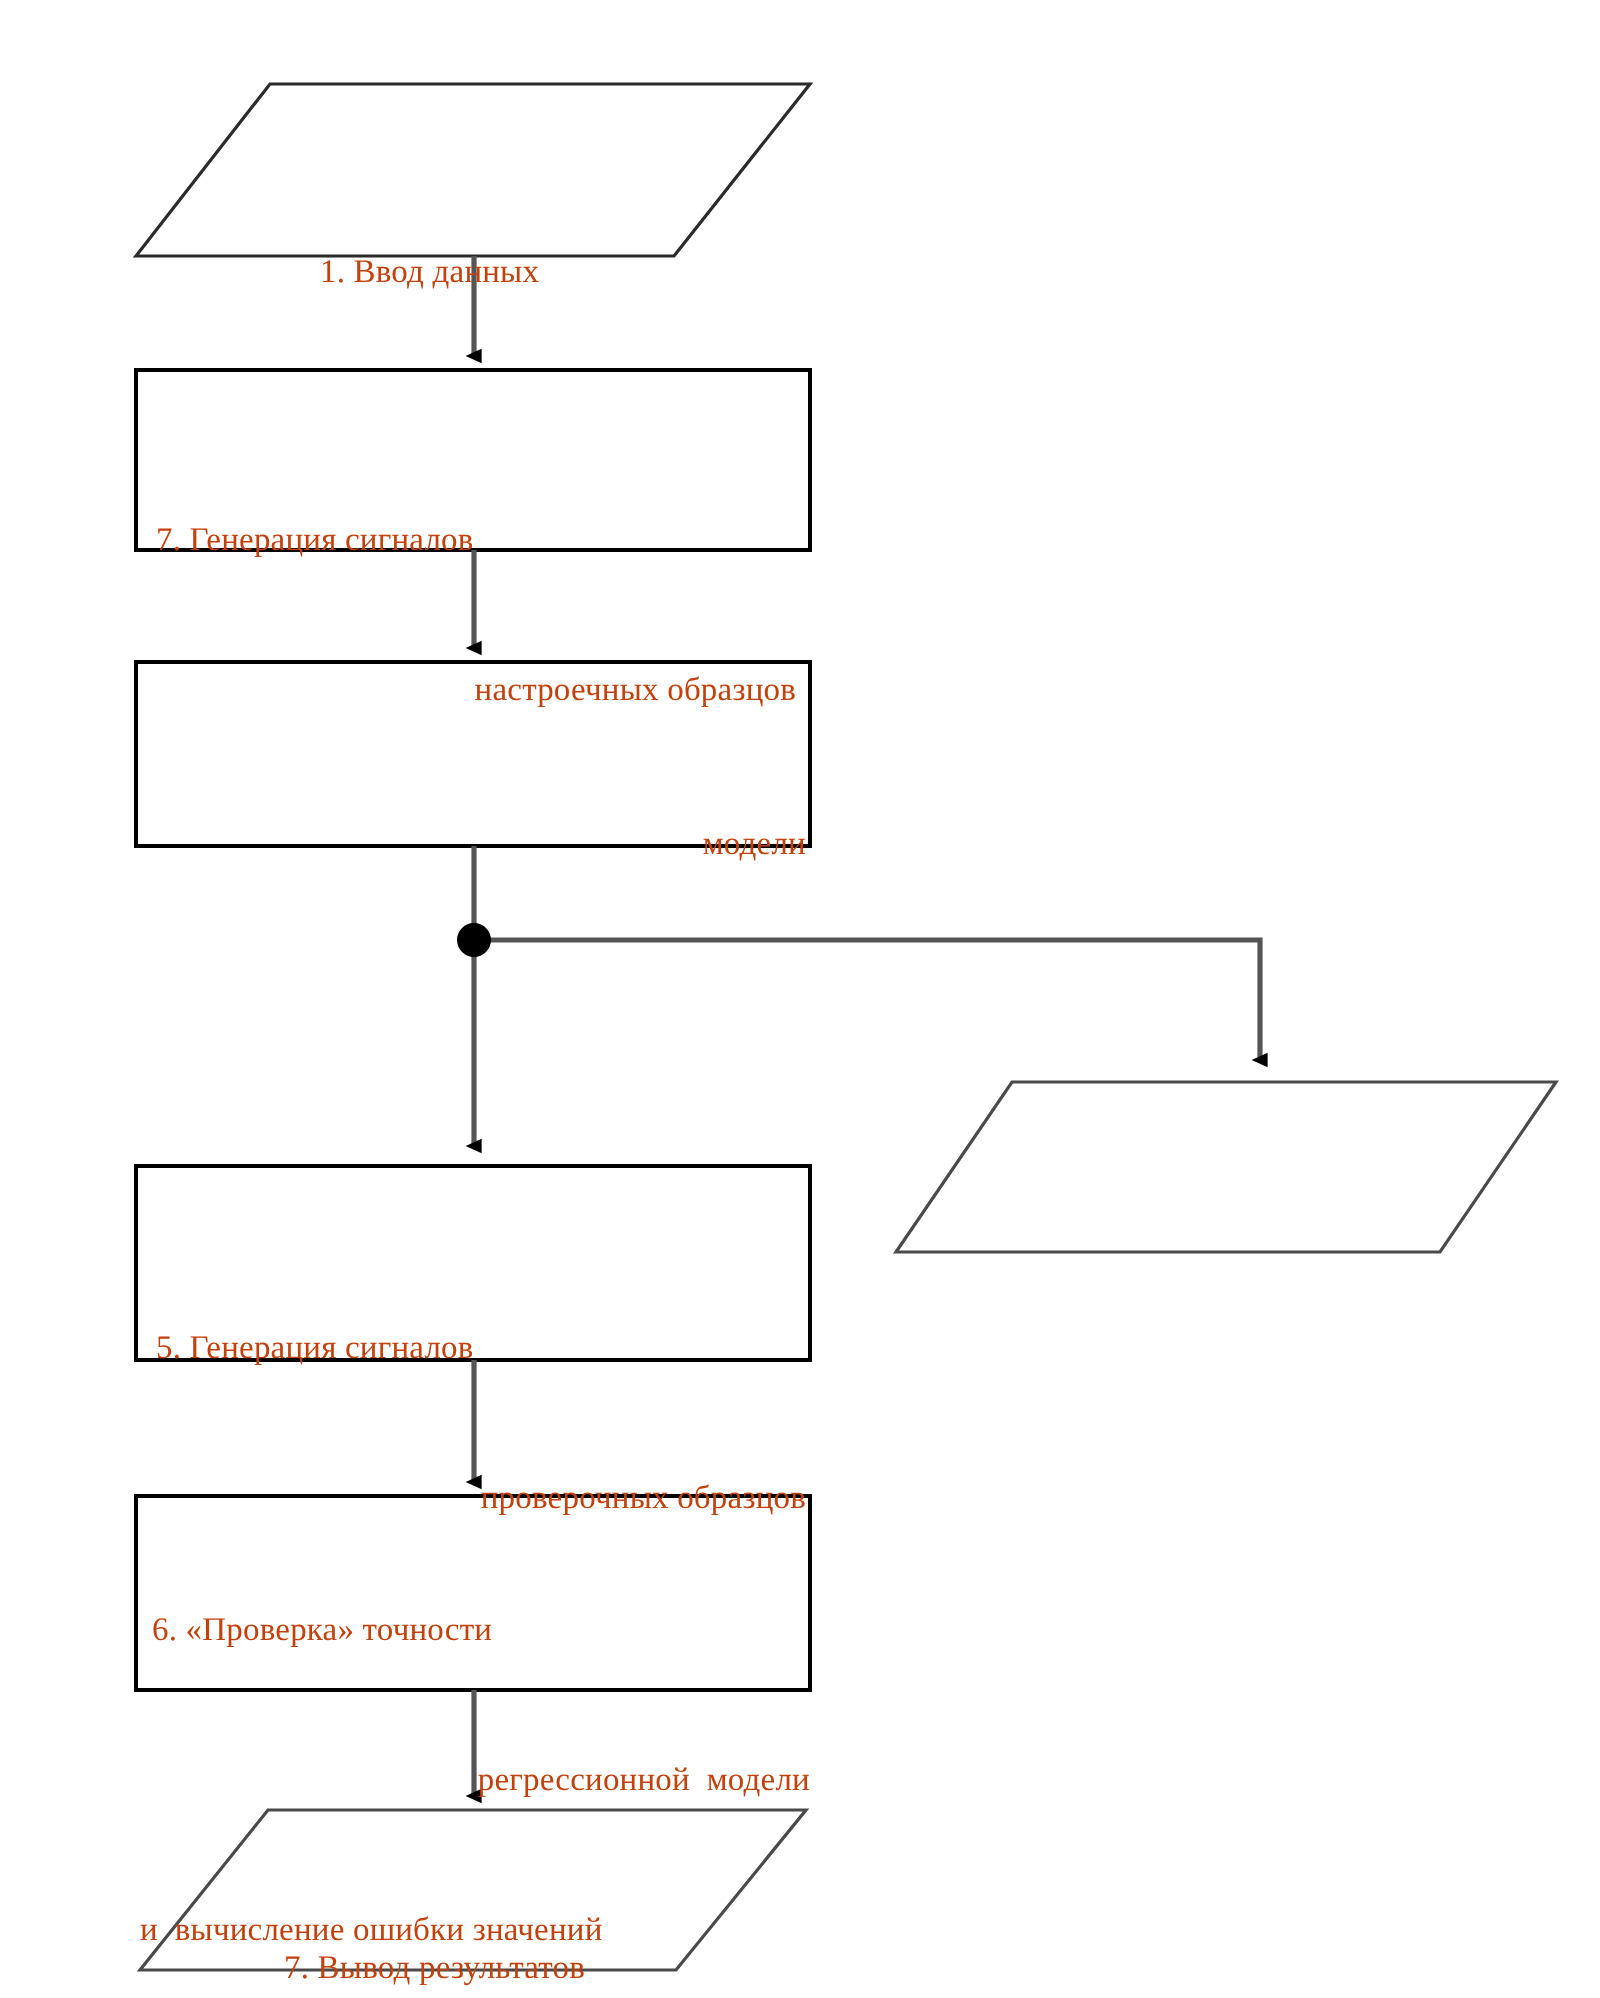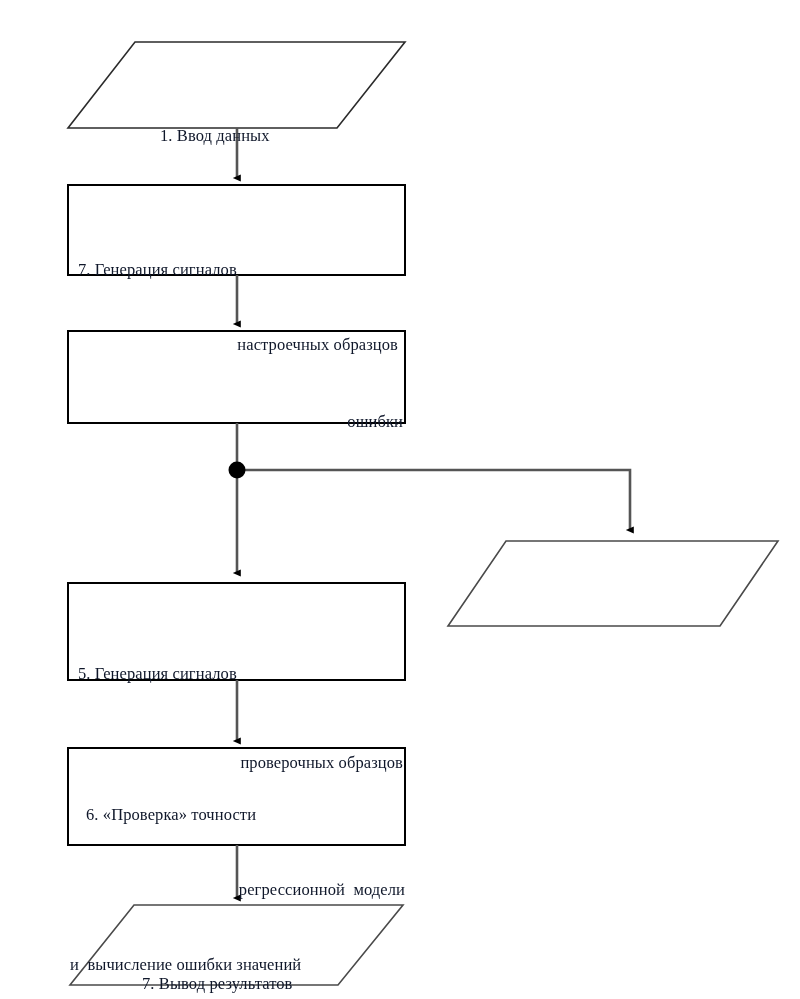--- a/index.html
+++ b/index.html
@@ -23,21 +23,21 @@
     left: 0;
     top: 0;
     width: 800px;
     height: 999px;
   }
   .node-label {
     position: absolute;
     font-family: "Liberation Serif", "DejaVu Serif", serif;
     font-size: 16.5px;
     line-height: 25px;
-    color: #0f172a;
+    color: #c2410c;
     white-space: pre;
     letter-spacing: 0.1px;
   }
   .lbl-l1 { display: block; }
   .lbl-l2 { display: block; text-align: right; }
   .lbl-l3 { display: block; }
 </style>
 </head>
 <body>
 
@@ -82,31 +82,31 @@
   <div class="node-label" style="left:160px; top:73px; width:240px;">
     <span class="lbl-l1">1. Ввод данных</span>
   </div>
 
   <div class="node-label" style="left:78px; top:207px; width:320px;">
     <span class="lbl-l1">7. Генерация сигналов</span>
     <span class="lbl-l2" style="padding-left:18px;">настроечных образцов</span>
   </div>
 
   <div class="node-label" style="left:78px; top:359px; width:325px;">
-    <span class="lbl-l2" style="padding-left:18px;">ошибки</span>
+    <span class="lbl-l2" style="padding-left:18px;">модели</span>
   </div>
 
 
   <div class="node-label" style="left:78px; top:611px; width:325px;">
     <span class="lbl-l1">5. Генерация сигналов</span>
-    <span class="lbl-l2" style="padding-left:18px;margin-top:14px;">проверочных образцов</span>
+    <span class="lbl-l2" style="padding-left:18px;">проверочных образцов</span>
   </div>
 
   <div class="node-label" style="left:70px; top:752px; width:335px;">
-    <span class="lbl-l1" style="padding-left:16px;">6. «Проверка» точности</span>
+    <span class="lbl-l1" style="padding-left:6px;">6. «Проверка» точности</span>
     <span class="lbl-l2" style="padding-left:28px;">регрессионной  модели</span>
     <span class="lbl-l3">и  вычисление ошибки значений</span>
   </div>
 
   <div class="node-label" style="left:142px; top:921px; width:250px;">
     <span class="lbl-l1">7. Вывод результатов</span>
   </div>
 
 </div>
 

